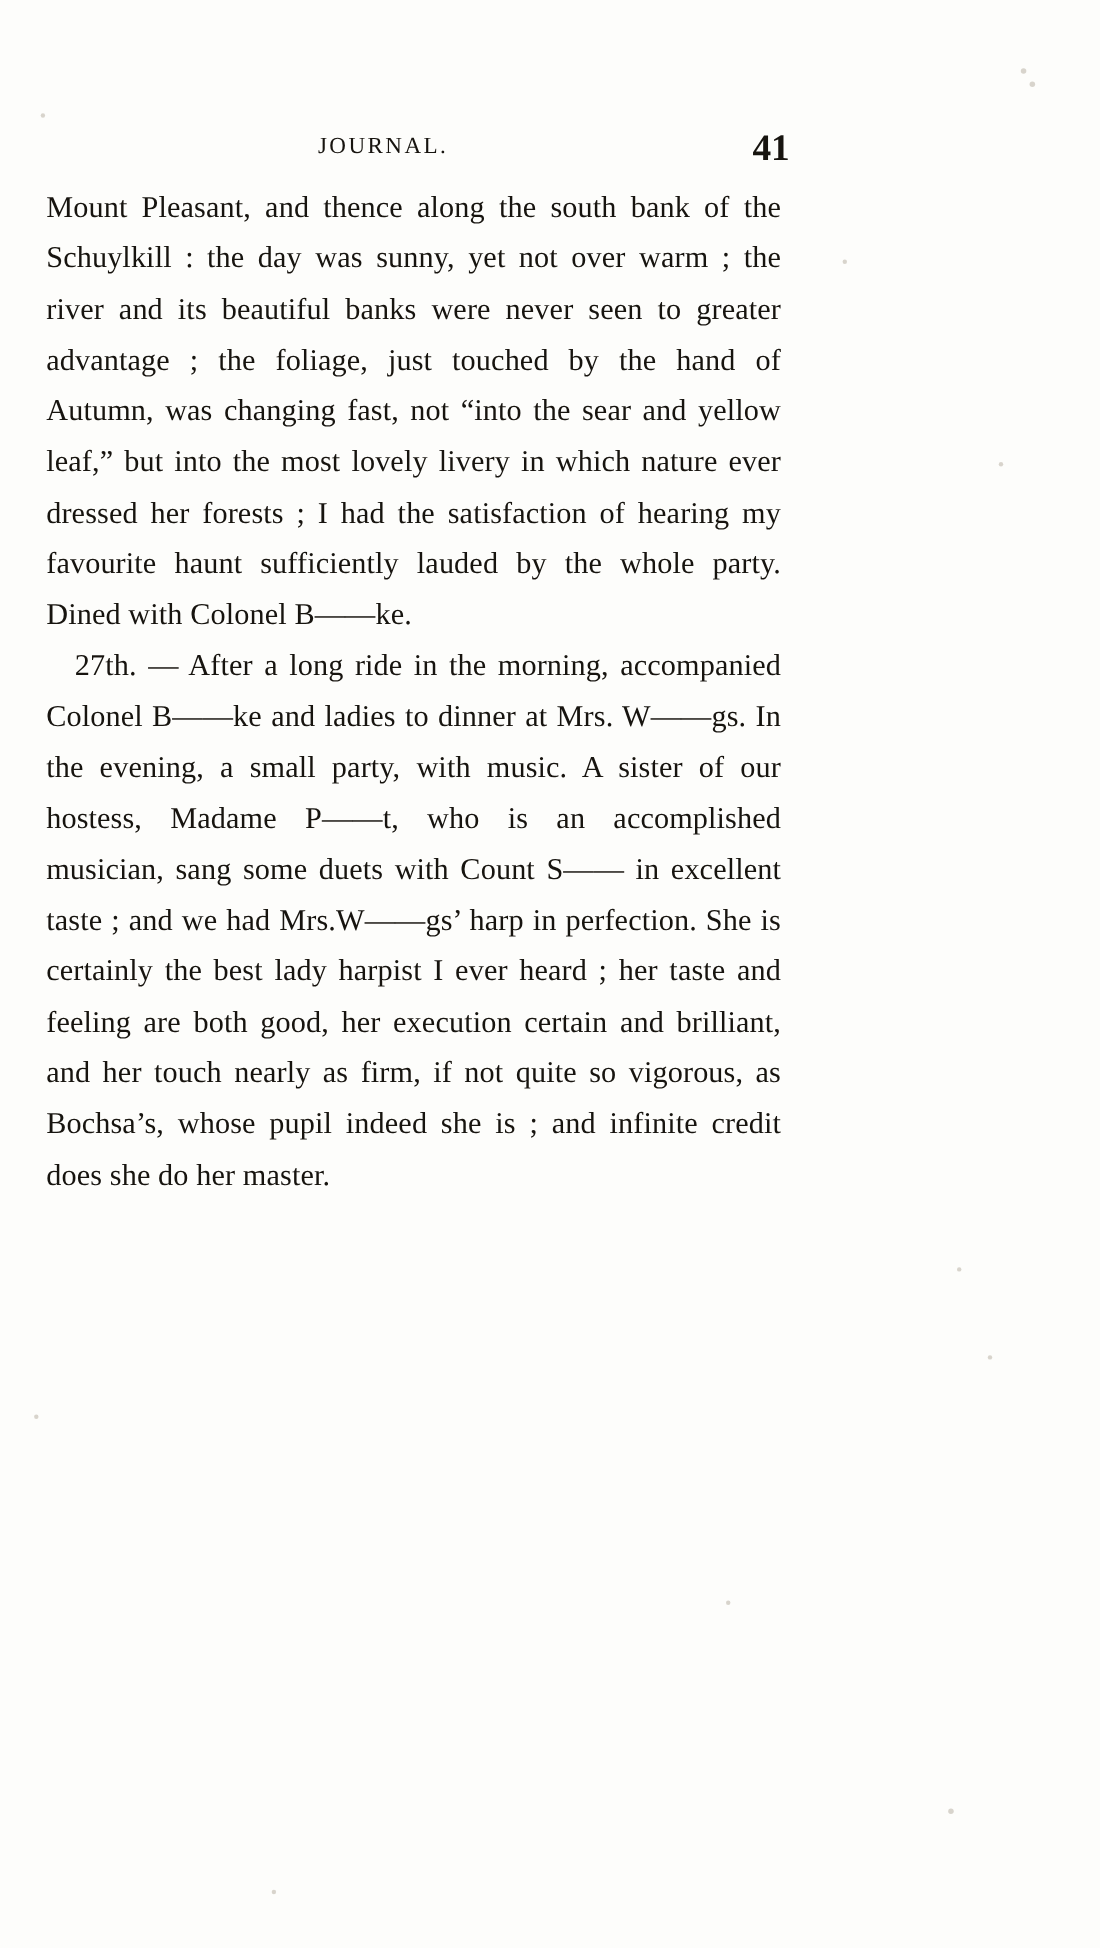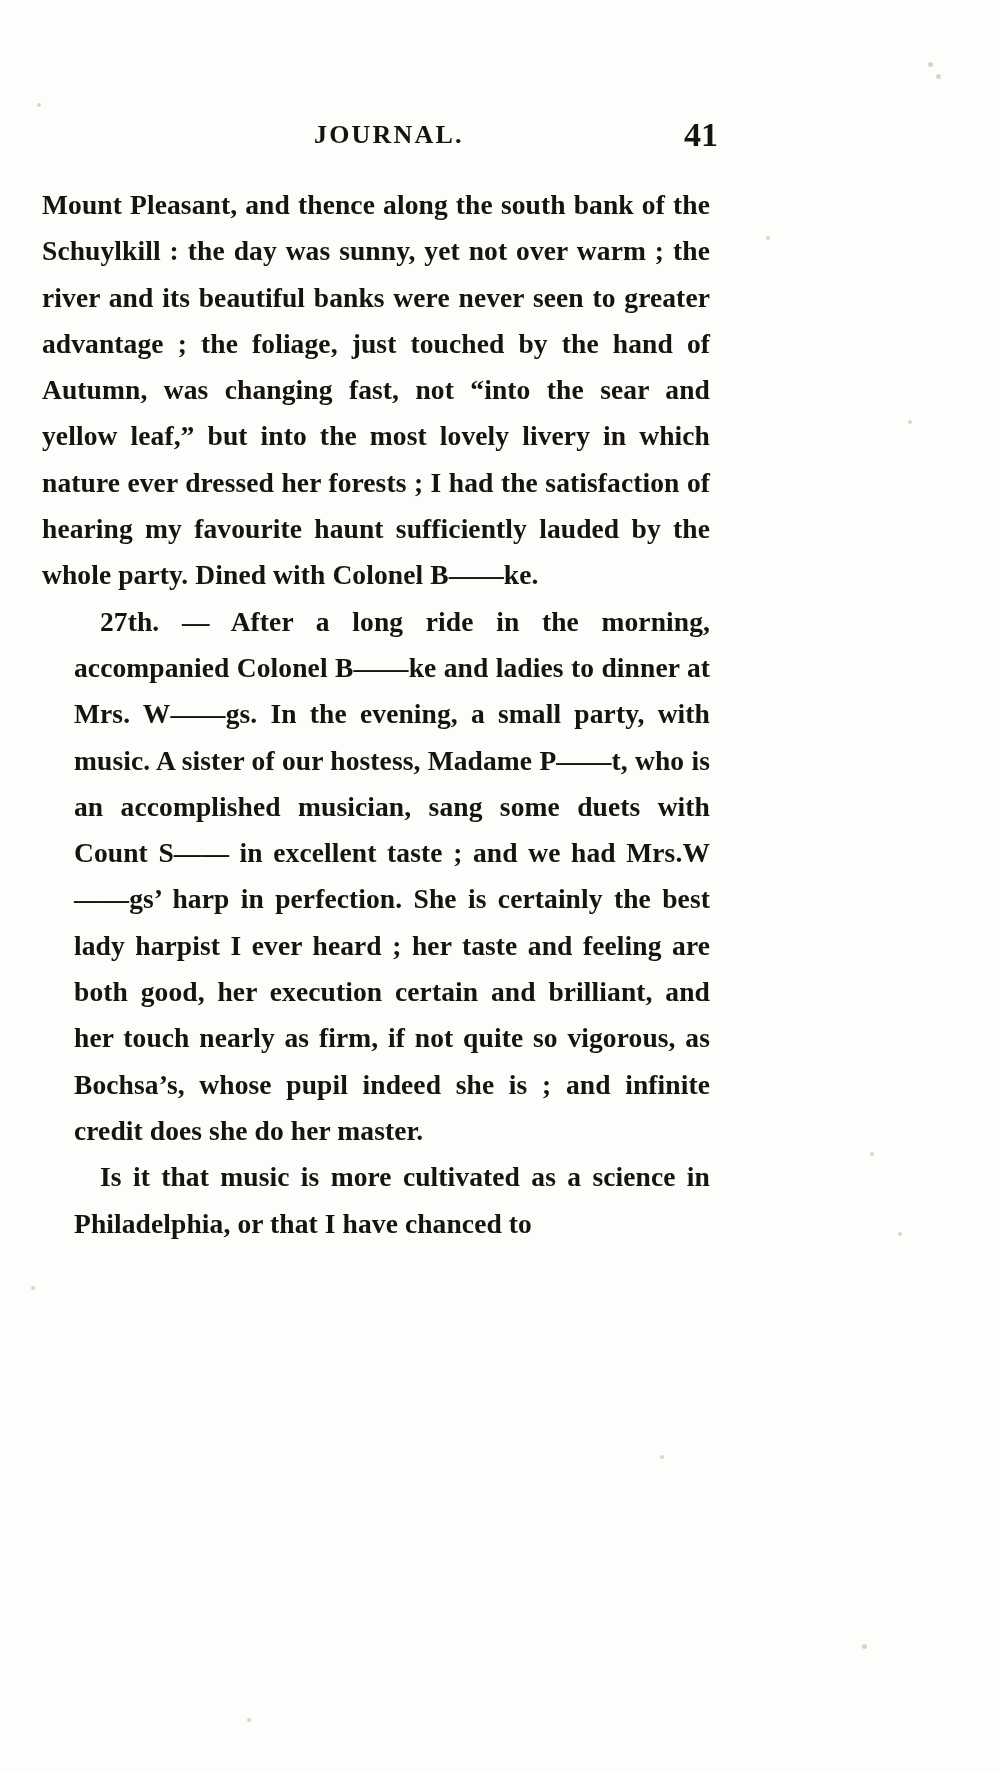--- a/index.html
+++ b/index.html
@@ -31,54 +31,53 @@
   }
   .header {
     position: absolute;
     top: 120px;
     left: 48px;
     width: 670px;
     height: 36px;
   }
   .running-title {
     position: absolute;
-    left: 266px;
+    left: 241px;
     top: 0;
-    font-size: 26px;
+    font-size: 21px;
     letter-spacing: 2.2px;
-    font-weight: 700;
+    font-weight: 400;
     font-variant: small-caps;
     color: #17140f;
   }
   .folio {
     position: absolute;
     right: 0;
     top: -4px;
     font-size: 34px;
     font-weight: 700;
     color: #17140f;
   }
   .body-text {
     position: absolute;
-    top: 182px;
+    top: 165px;
     left: 42px;
     width: 668px;
-    font-weight: bold;
   }
   .para {
     margin: 0 0 0 0;
     font-size: 27.5px;
     line-height: 46.3px;
     text-align: justify;
     text-align-last: left;
     color: #17140f;
     letter-spacing: .1px;
   }
   .para.indent { text-indent: 26px; }
-  .para + .para { margin-top: 0px; margin-left: 32px; }
+  .para + .para { margin-top: 0px; }
 </style>
 </head>
 <body>
 
 <div class="page">
 
   <div class="speck" style="left:928px; top:62px; width:5px; height:5px;"></div>
   <div class="speck" style="left:936px; top:74px; width:5px; height:5px;"></div>
   <div class="speck" style="left:37px; top:103px; width:4px; height:4px;"></div>
   <div class="speck" style="left:766px; top:236px; width:4px; height:4px;"></div>
@@ -91,16 +90,15 @@
   <div class="speck" style="left:247px; top:1718px; width:4px; height:4px;"></div>
 
   <div class="header">
     <div class="running-title">JOURNAL.</div>
     <div class="folio">41</div>
   </div>
 
   <div class="body-text">
     <p class="para">Mount Pleasant, and thence along the south bank of the Schuylkill : the day was sunny, yet not over warm ; the river and its beautiful banks were never seen to greater advantage ; the foliage, just touched by the hand of Autumn, was changing fast, not “into the sear and yellow leaf,” but into the most lovely livery in which nature ever dressed her forests ; I had the satisfaction of hearing my favourite haunt sufficiently lauded by the whole party.   Dined with Colonel B——ke.</p>
     <p class="para indent">27th. — After a long ride in the morning, accompanied Colonel B——ke and ladies to dinner at Mrs. W——gs.   In the evening, a small party, with music.   A sister of our hostess, Madame P——t, who is an accomplished musician, sang some duets with Count S—— in excellent taste ; and we had Mrs.W——gs’ harp in perfection.   She is certainly the best lady harpist I ever heard ; her taste and feeling are both good, her execution certain and brilliant, and her touch nearly as firm, if not quite so vigorous, as Bochsa’s, whose pupil indeed she is ; and infinite credit does she do her master.</p>
-    <p class="para indent">Is it that music is more cultivated as a science in Philadelphia, or that I have chanced to</p>
   </div>
 
 </div>
 
 </body></html>

